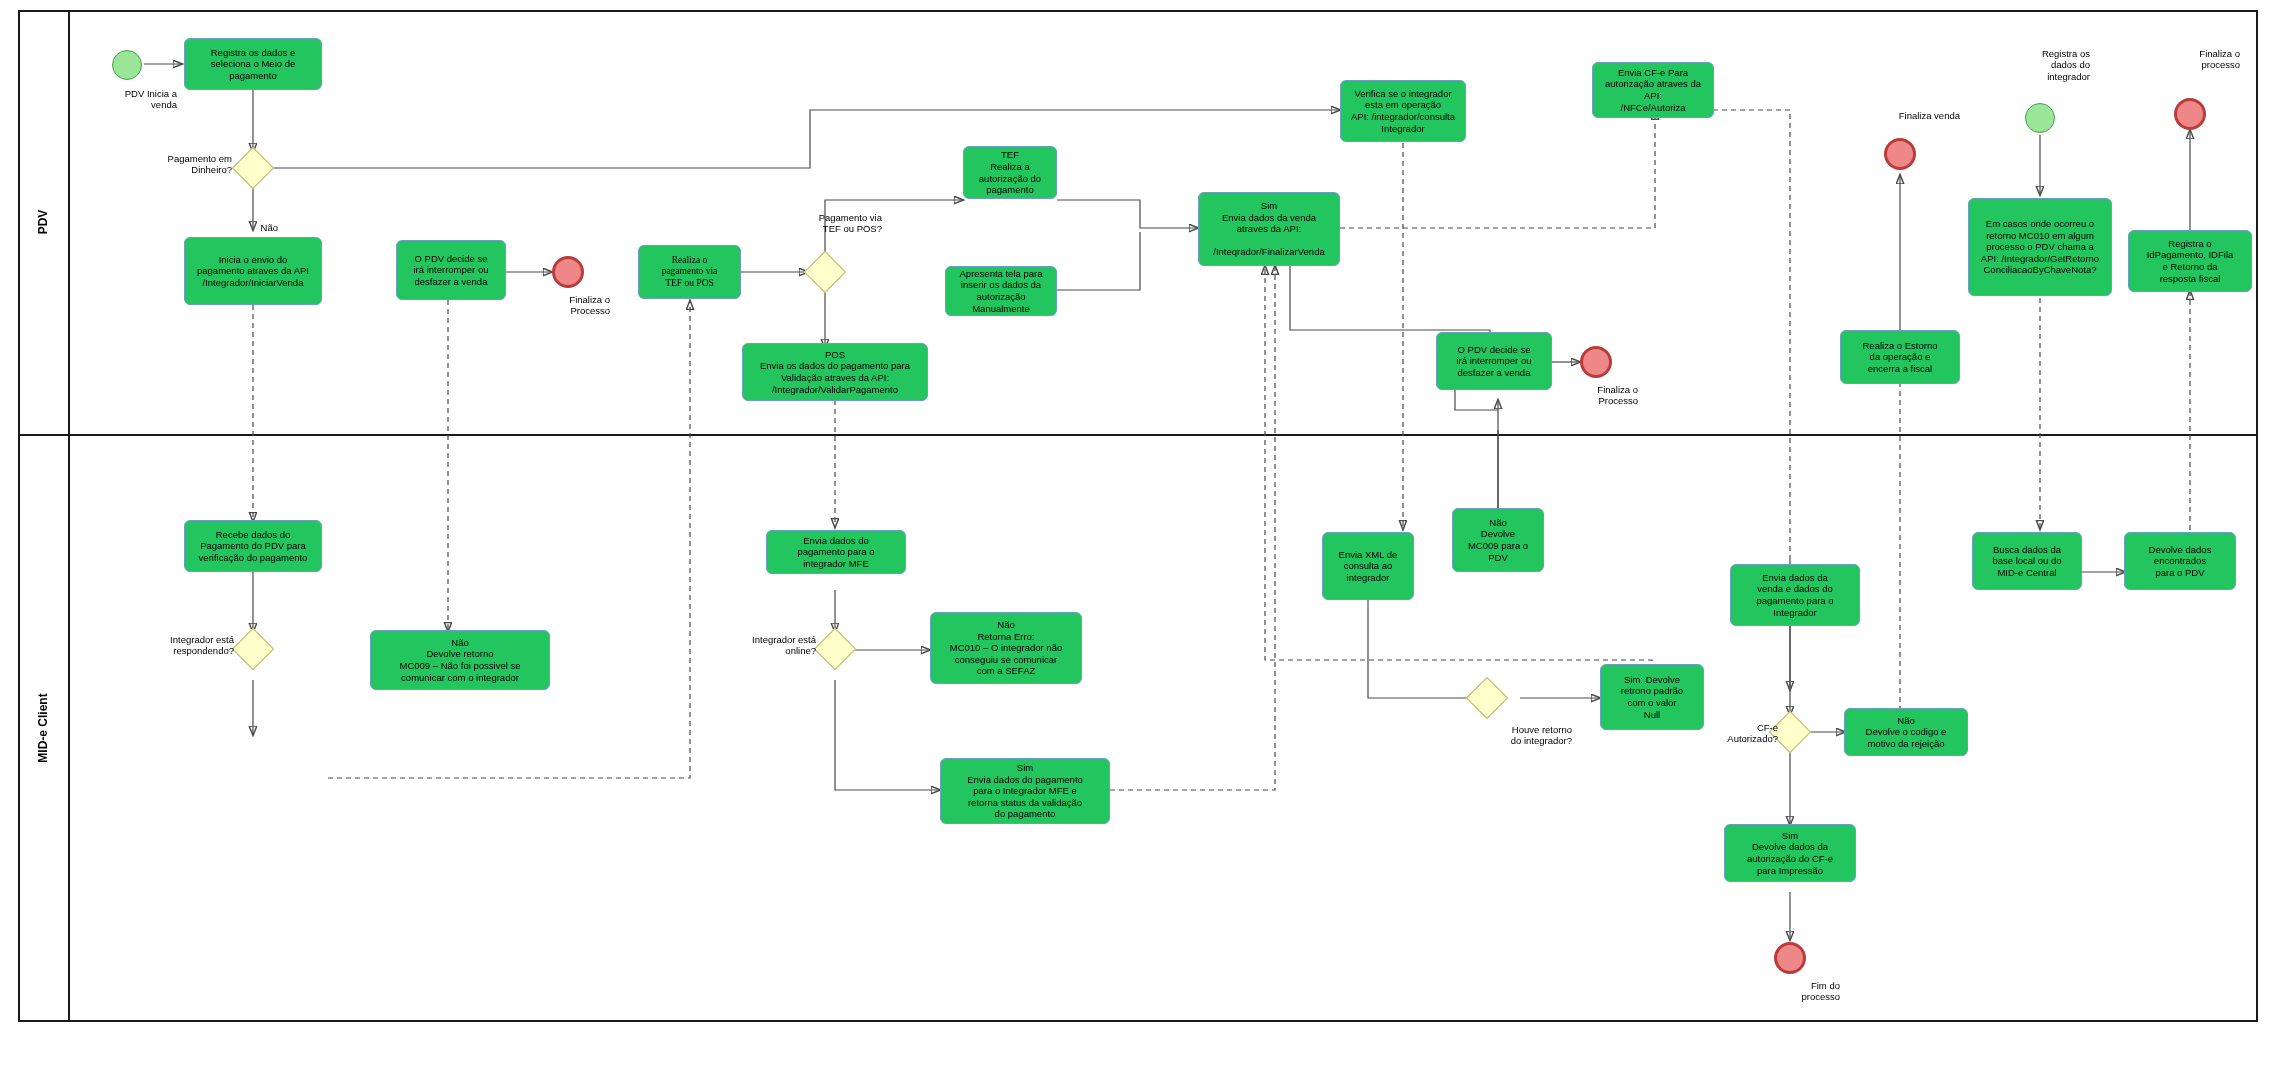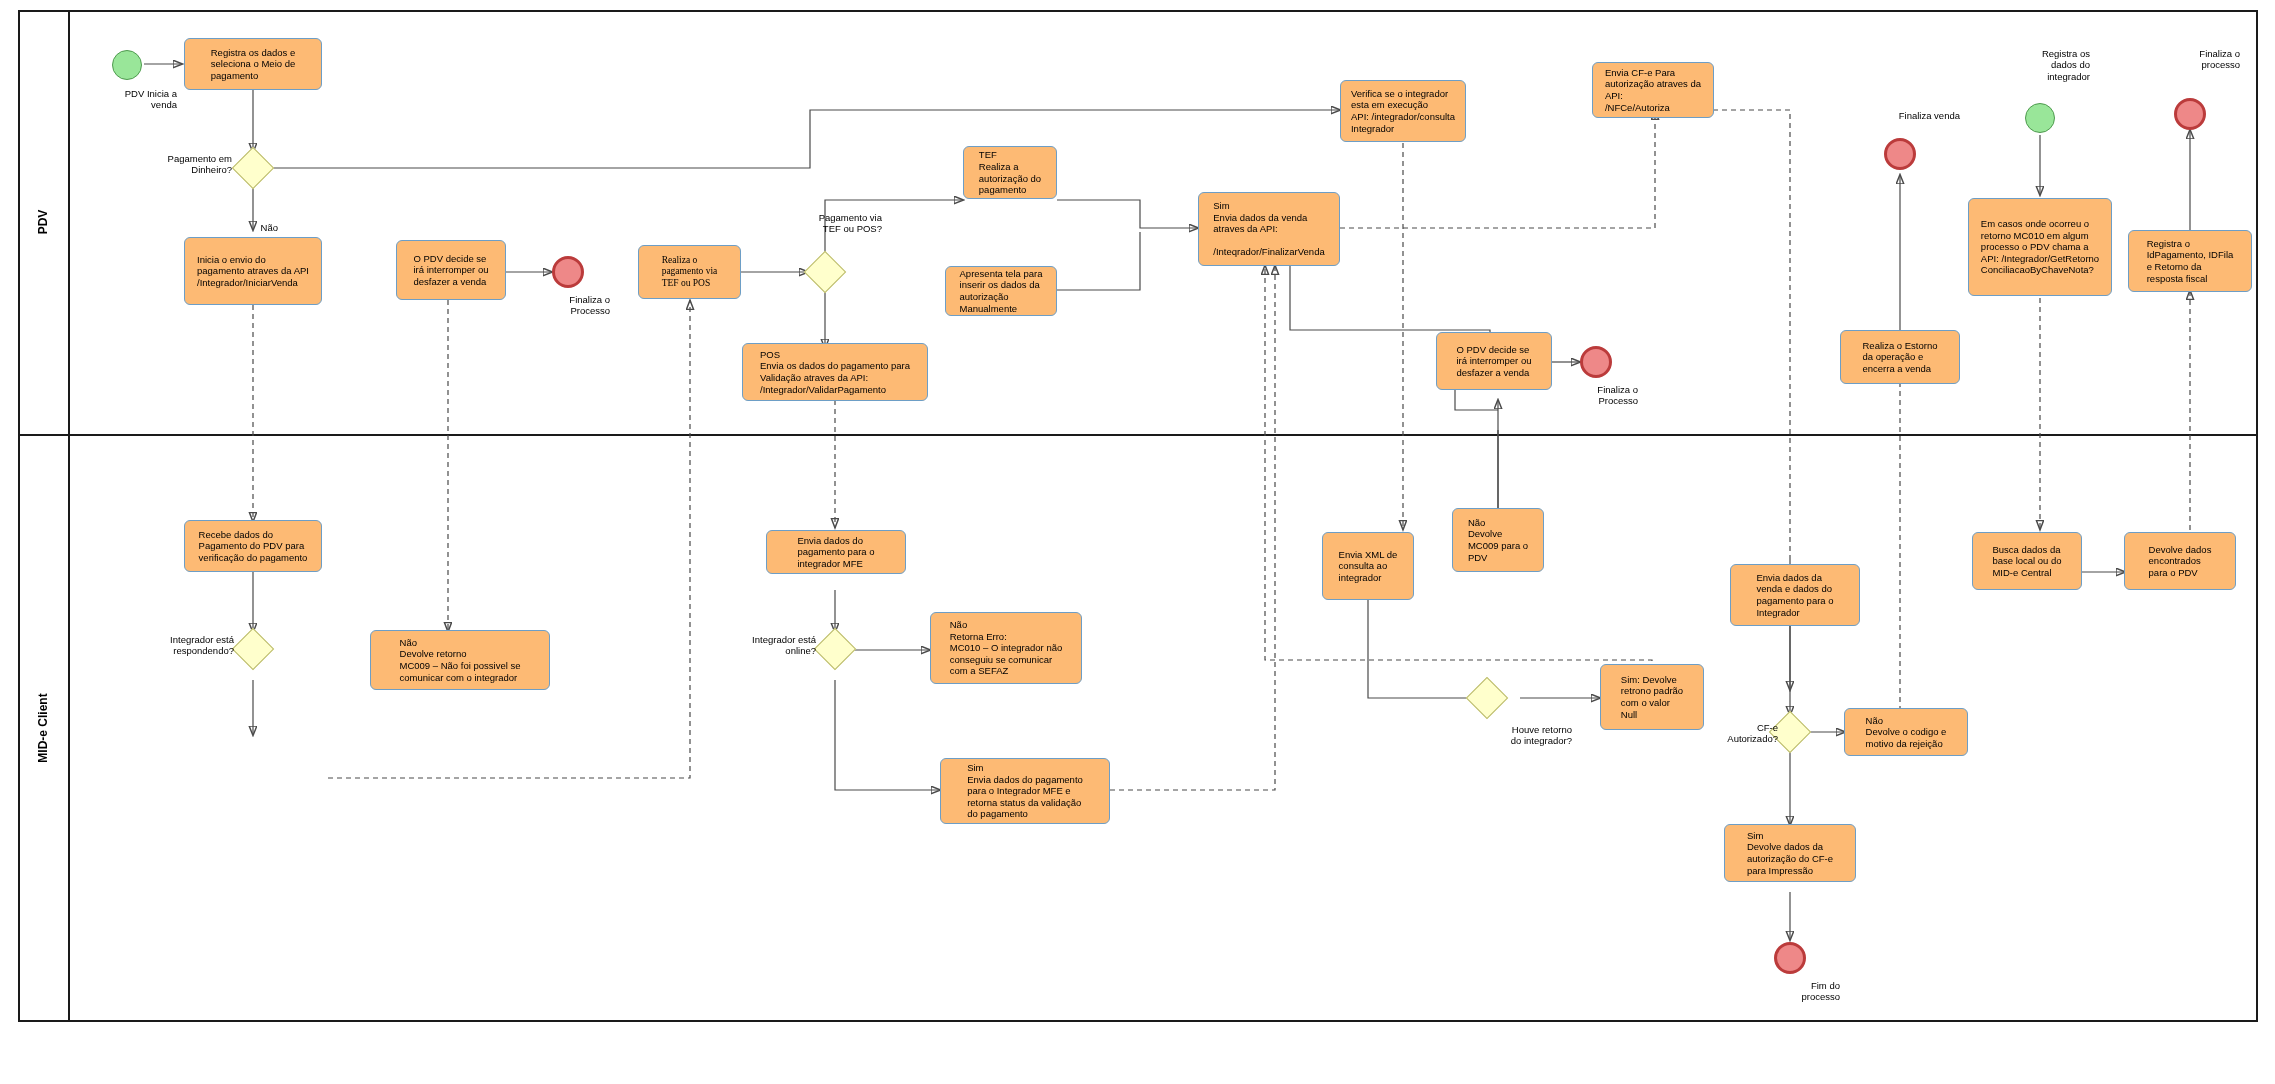--- a/index.html
+++ b/index.html
@@ -40,27 +40,27 @@
     display: block;
   }
   .lane-div {
     position: absolute;
     height: 0;
     border-top: 2px solid #1a1a1a;
   }
   .task {
     position: absolute;
     box-sizing: border-box;
-    background: #fdba74;
+    background: #22c55e;
     border: 1px solid #6d9ec6;
     border-radius: 6px;
     display: flex;
     align-items: center;
     justify-content: center;
-    text-align: left;
+    text-align: center;
     font-size: 9.5px;
     line-height: 1.22;
     color: #000;
     padding: 16px 3px;
     white-space: pre-line;
     overflow: hidden;
   }
   .gateway {
     position: absolute;
     background: #ffffcc;
@@ -257,21 +257,21 @@
 inserir os dados da
 autorização
 Manualmente</div>
 
   <div class="task" style="left:742px; top:343px; width:186px; height:58px;">POS
 Envia os dados do pagamento para
 Validação atraves da API:
 /Integrador/ValidarPagamento</div>
 
   <div class="task" style="left:1340px; top:80px; width:126px; height:62px;">Verifica se o integrador
-esta em execução
+esta em operação
 API: /integrador/consulta
 Integrador</div>
 
   <div class="task" style="left:1198px; top:192px; width:142px; height:74px;">Sim
 Envia dados da venda
 atraves da API:
 
 /Inteqrador/FinalizarVenda</div>
 
   <div class="task" style="left:1592px; top:62px; width:122px; height:56px;">Envia CF-e Para
@@ -297,21 +297,21 @@
 API: /Integrador/GetRetorno
 ConciliacaoByChaveNota?</div>
 
   <div class="task" style="left:2128px; top:230px; width:124px; height:62px;">Registra o
 IdPagamento, IDFila
 e Retorno da
 resposta fiscal</div>
 
   <div class="task" style="left:1840px; top:330px; width:120px; height:54px;">Realiza o Estorno
 da operação e
-encerra a venda</div>
+encerra a fiscal</div>
 
   <div class="task" style="left:1436px; top:332px; width:116px; height:58px;">O PDV decide se
 irá interromper ou
 desfazer a venda</div>
 
   <div class="event end" style="left:1580px; top:346px; width:32px; height:32px;"></div>
   <div class="label" style="left:1556px; top:384px; width:82px;">Finaliza o
 Processo</div>
 
   <div class="task" style="left:184px; top:520px; width:138px; height:52px;">Recebe dados do

